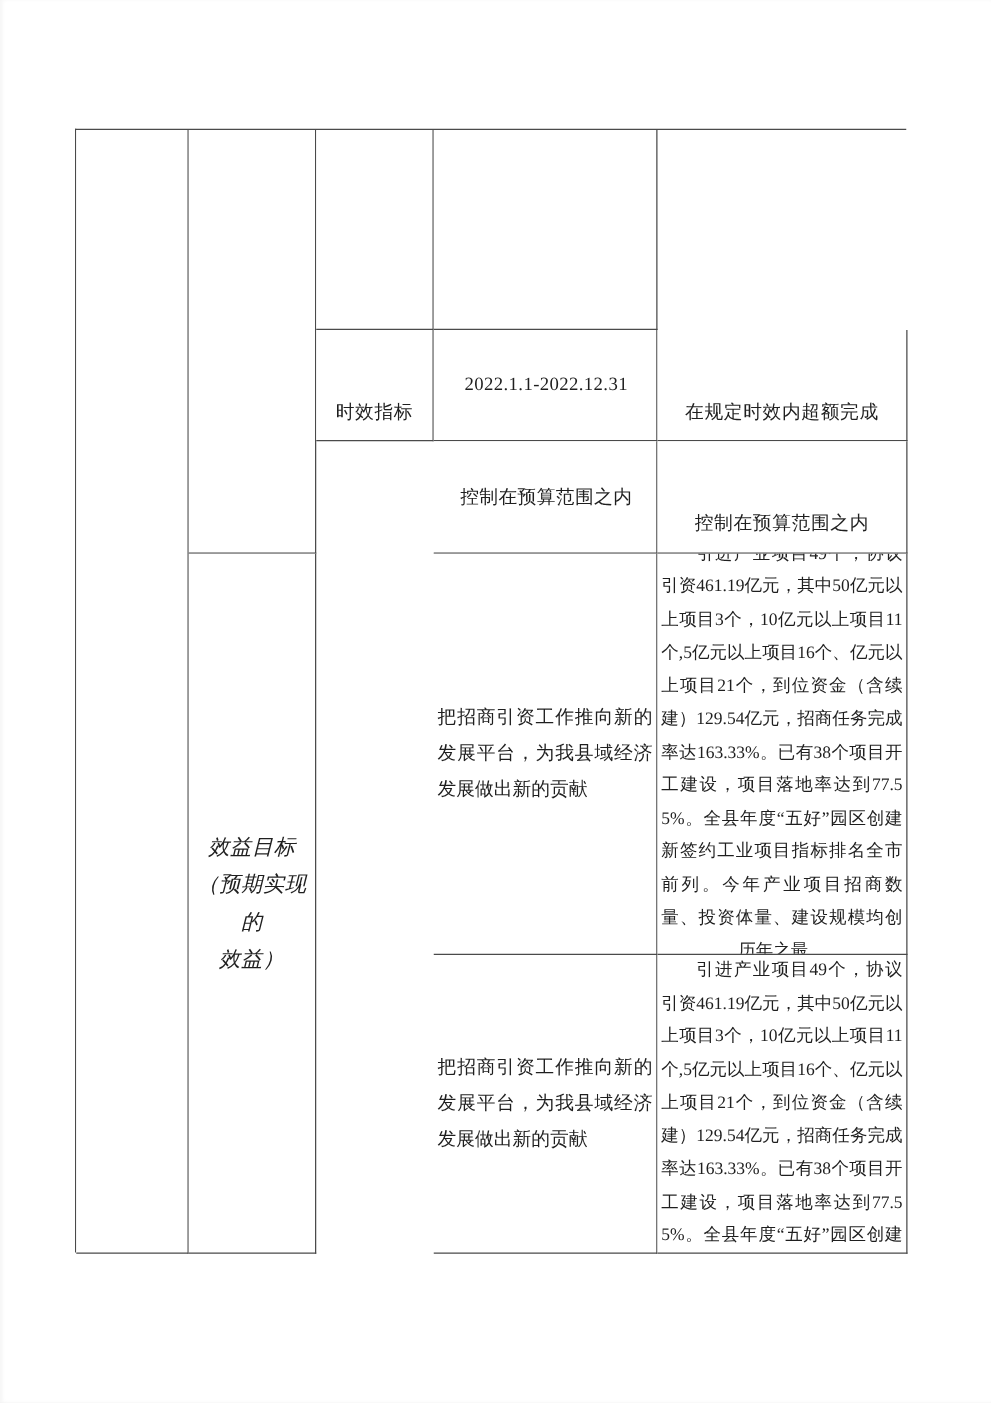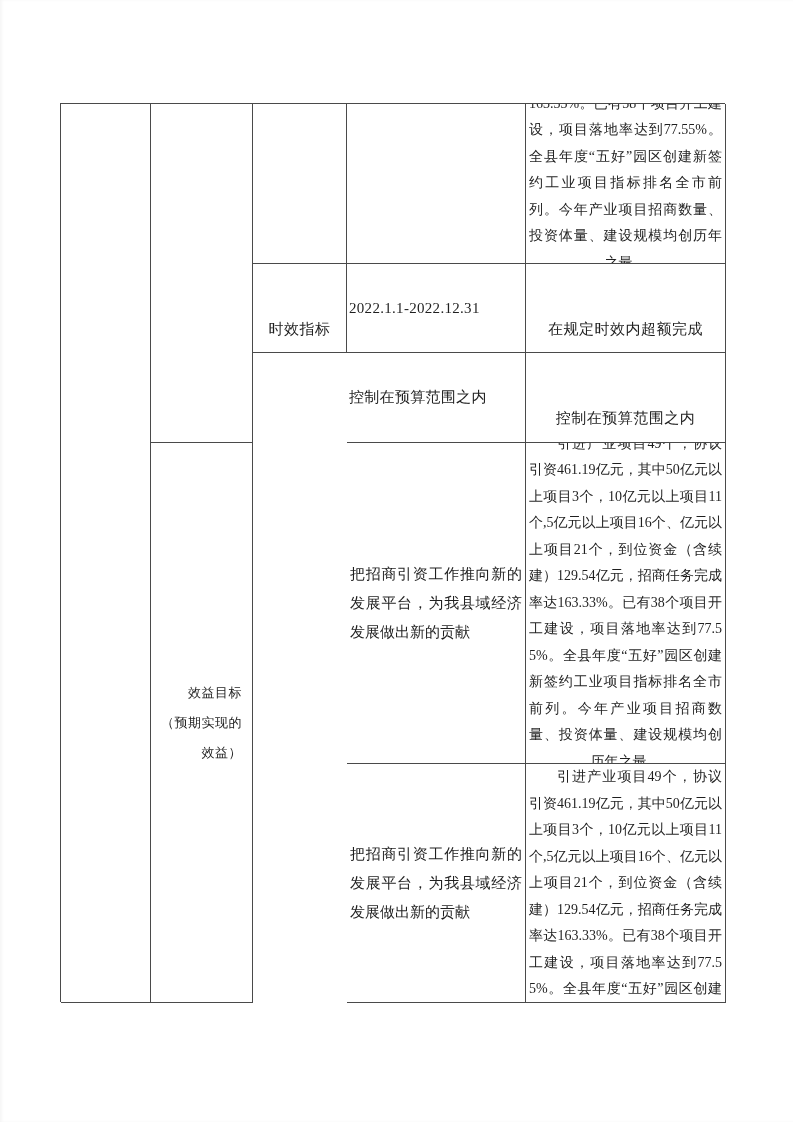--- a/index.html
+++ b/index.html
@@ -36,21 +36,21 @@
   .cell{
     border-right:1px solid var(--border-color);
     border-bottom:1px solid var(--border-color);
     box-sizing:border-box;
     display:flex;
     align-items:center;
     justify-content:center;
     overflow:hidden;
     background:#fff;
   }
-  .cell.left{justify-content:flex-start;}
+  .cell.left{justify-content:center;}
   .cell.top{align-items:flex-start;}
 
   
   .c-col1{grid-column:1;grid-row:1/6;}
   .c-col2-top{grid-column:2;grid-row:1/4;}
   .c-col2-benefit{grid-column:2;grid-row:4/6;}
   .r1c3{grid-column:3;grid-row:1;}
   .r1c4{grid-column:4;grid-row:1;}
   .r1c5{grid-column:5;grid-row:1;}
   .r2c3{grid-column:3;grid-row:2;}
@@ -68,24 +68,25 @@
 
   
   .lbl{
     font-size:15px;
     text-align:center;
     letter-spacing:0.5px;
     margin-top:42px;
   }
   .section-lbl{
     white-space:pre-line;
-    text-align:right;
-    font-size:13px;
+    text-align:center;
+    font-size:17px;
     line-height:30px;
     letter-spacing:0.5px;
+    font-style:italic;
   }
   .flow{
     width:100%;
     box-sizing:border-box;
     padding:0 3px;
     font-size:14px;
     line-height:26.5px;
     text-align:justify;
     text-align-last:center;
     word-break:break-all;
@@ -111,23 +112,20 @@
 
 <div class="page">
   <div class="report-grid">
 
     <div class="cell c-col1"></div>
 
     <div class="cell c-col2-top"></div>
 
     <div class="cell r1c3"></div>
     <div class="cell r1c4"></div>
-    <div class="cell r1c5">
-      <div class="flow">163.33%。已有38个项目开工建设，项目落地率达到77.55%。全县年度“五好”园区创建新签约工业项目指标排名全市前列。今年产业项目招商数量、投资体量、建设规模均创历年之最。</div>
-    </div>
 
     <div class="cell r2c3">
       <div class="lbl">时效指标</div>
     </div>
     <div class="cell r2c4 left">
       <div class="plain">2022.1.1-2022.12.31</div>
     </div>
     <div class="cell r2c5">
       <div class="lbl">在规定时效内超额完成</div>
     </div>

